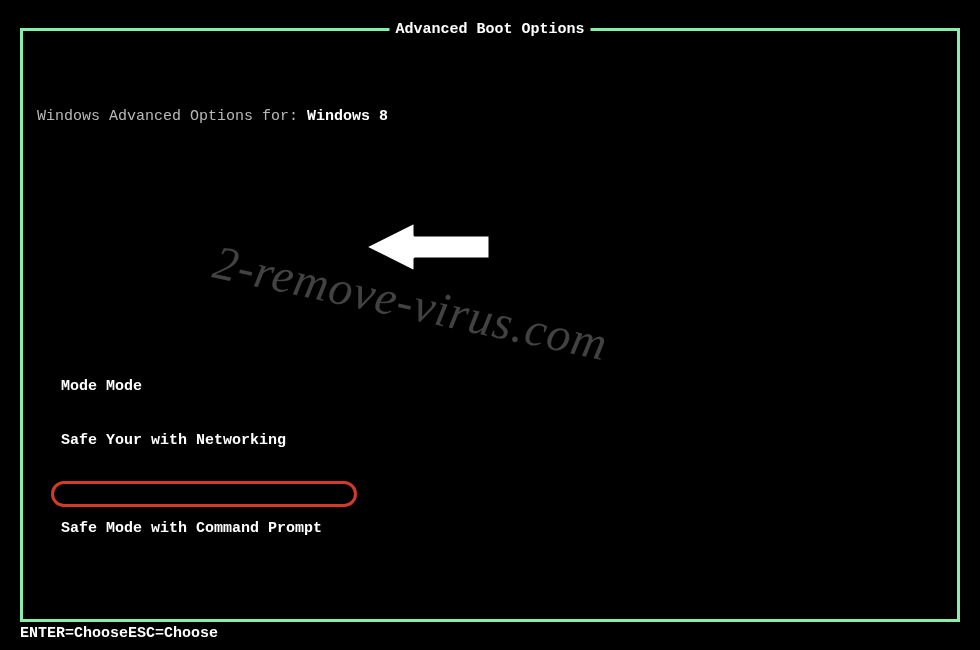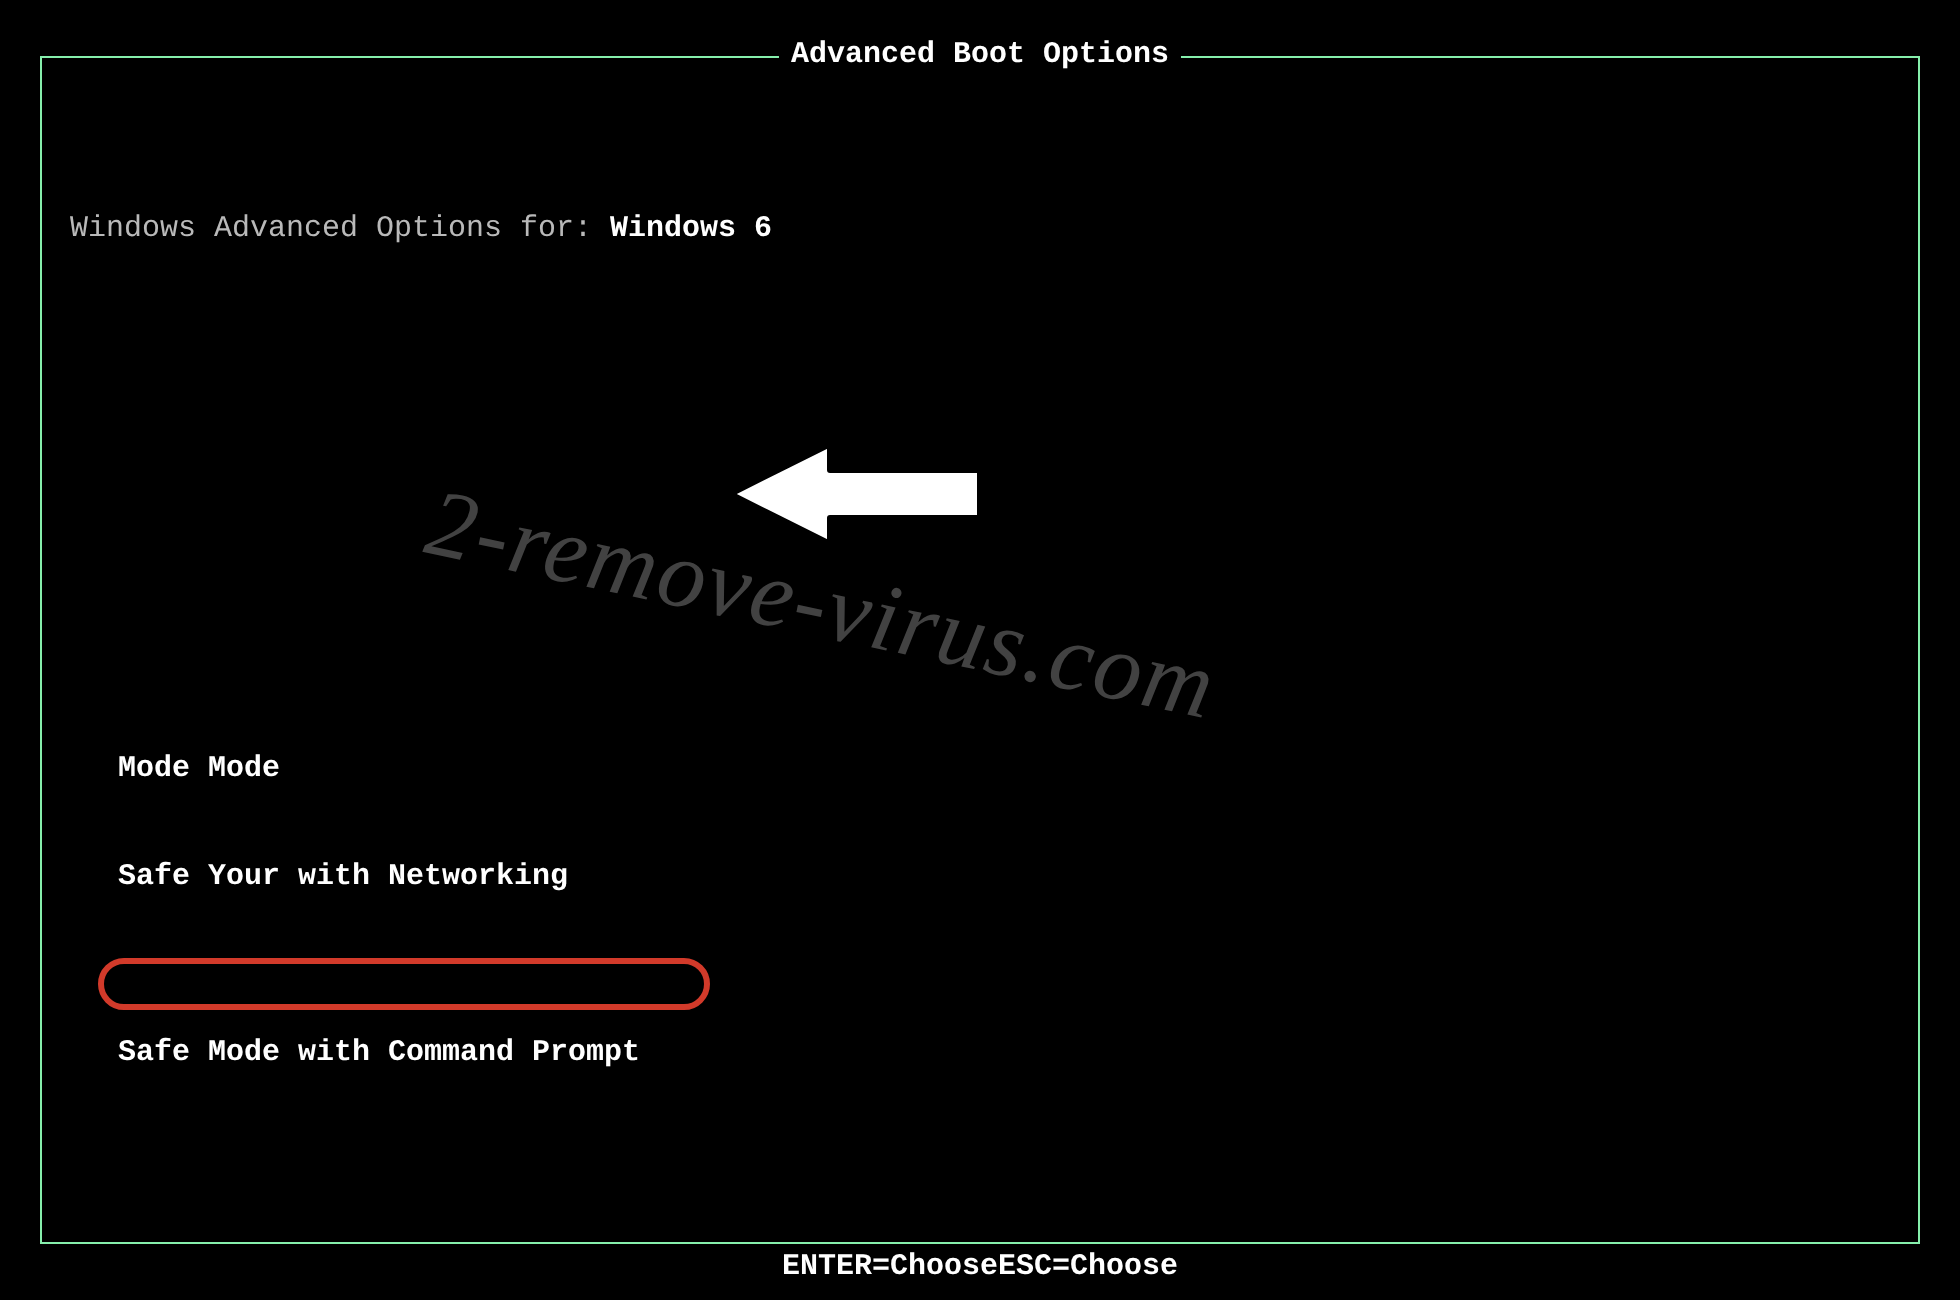--- a/index.html
+++ b/index.html
@@ -12,21 +12,21 @@
     color: #b9b9b9;
     overflow: hidden;
     position: relative;
   }
   .frame {
     position: absolute;
     top: 28px;
     left: 20px;
     right: 20px;
     bottom: 28px;
-    border: 1px solid #86efac;
+    border: 3px solid #86efac;
   }
   .frame-title {
     position: absolute;
     top: -10px;
     left: 50%;
     transform: translateX(-50%);
     background: #000;
     padding: 0 6px;
     color: #fff;
     font-weight: bold;
@@ -55,21 +55,21 @@
     border-radius: 13px;
     pointer-events: none;
   }
   .gap2 { height: 40px; }
   .footer {
     position: absolute;
     left: 20px;
     right: 20px;
     bottom: 8px;
     display: flex;
-    justify-content: center;
+    justify-content: flex-start;
     color: #fff;
     font-weight: bold;
     font-size: 15px;
   }
   .arrow-overlay {
     position: absolute;
     left: 360px;
     top: 217px;
     pointer-events: none;
   }
@@ -86,21 +86,21 @@
     letter-spacing: 1px;
   }
 </style>
 </head>
 <body>
 
 <div class="frame">
   <div class="frame-title">Advanced Boot Options</div>
 
   <div class="content">
-    <div class="line prompt-line"><span>Windows Advanced Options for: </span><span class="os-name">Windows 6</span></div>
+    <div class="line prompt-line"><span>Windows Advanced Options for: </span><span class="os-name">Windows 8</span></div>
 
     <div class="gap2"></div>
 
 
     <div class="gap2"></div>
 
     <div class="menu-item">Mode Mode</div>
     <div class="menu-item">Safe Your with Networking</div>
     <div style="position:relative; display:block;">
       <div class="menu-item">Safe Mode with Command Prompt</div>

